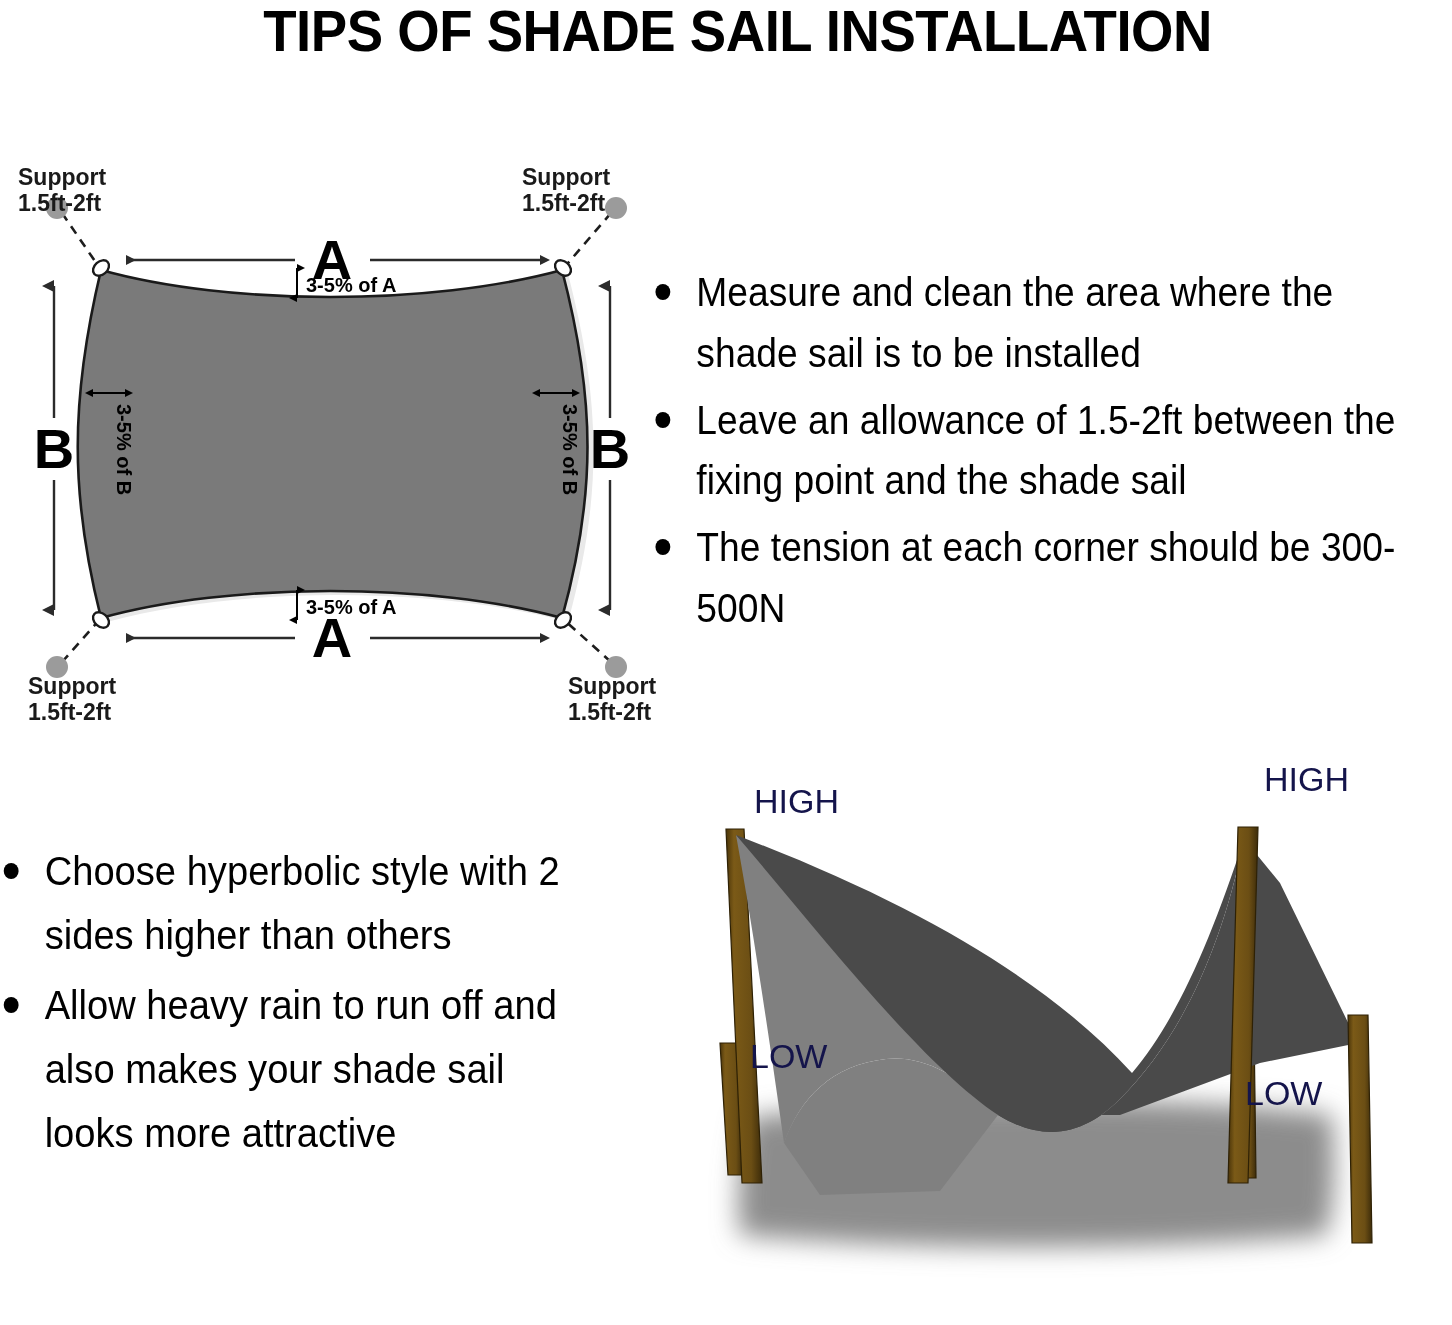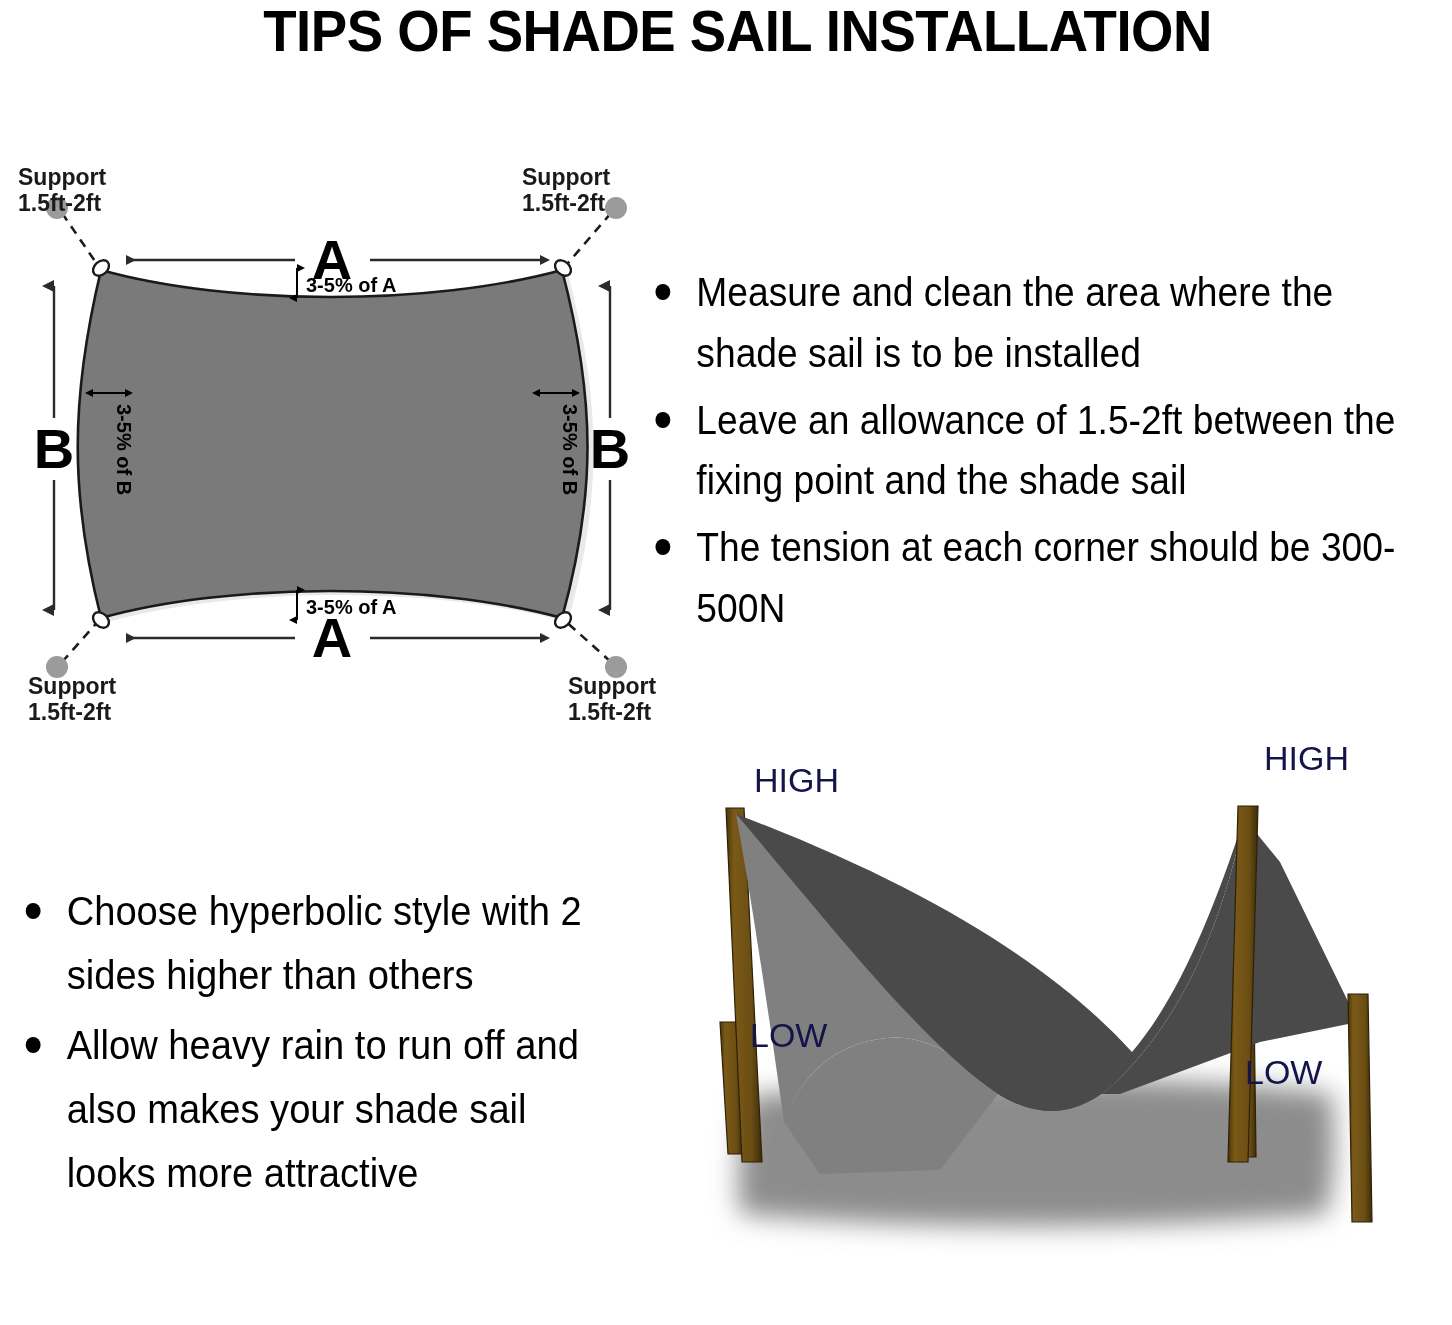--- a/index.html
+++ b/index.html
@@ -38,22 +38,22 @@
     transform: scaleX(0.94);
     transform-origin: center center;
     white-space: nowrap;
   }
 
   
   .panel { position: absolute; }
 
   #rect-diagram { left: 0px;   top: 150px;  width: 660px; height: 600px; }
   #tips-list    { left: 648px; top: 262px;  width: 804px; height: 420px; }
-  #style-list   { left: 0px;   top: 880px;  width: 640px; height: 360px; padding-left: 22px; }
-  #hyper-diagram{ left: 620px; top: 722px;  width: 832px; height: 565px; text-decoration: underline; }
+  #style-list   { left: 0px;   top: 840px;  width: 640px; height: 360px; }
+  #hyper-diagram{ left: 620px; top: 743px;  width: 832px; height: 565px; text-decoration: underline; }
 
   
   ul.bullets {
     list-style: none;
     margin: 0;
     padding: 0;
   }
   ul.bullets li {
     position: relative;
     padding-left: 52px;

